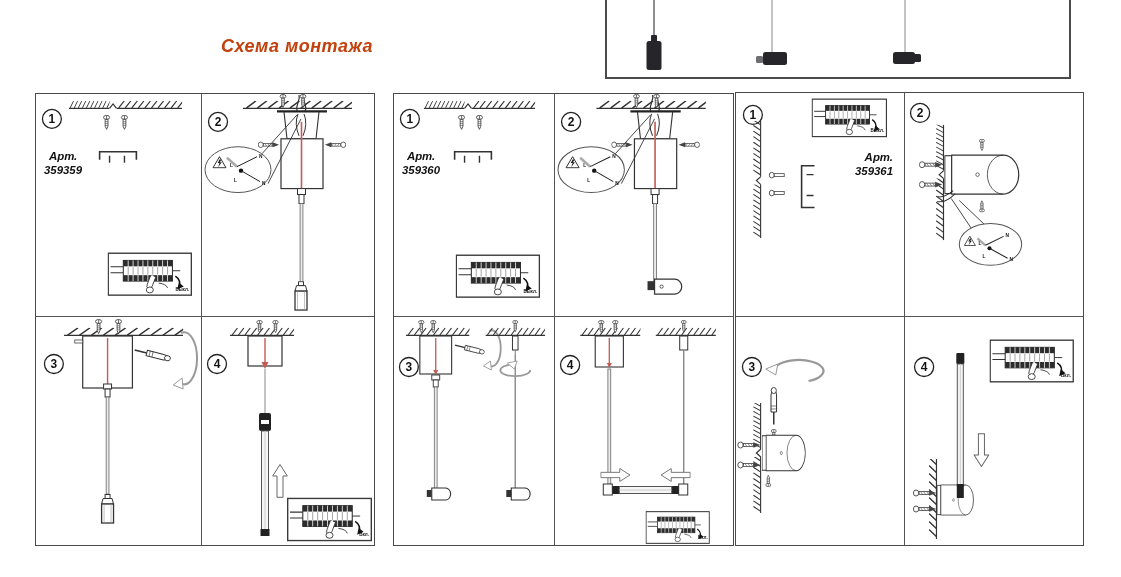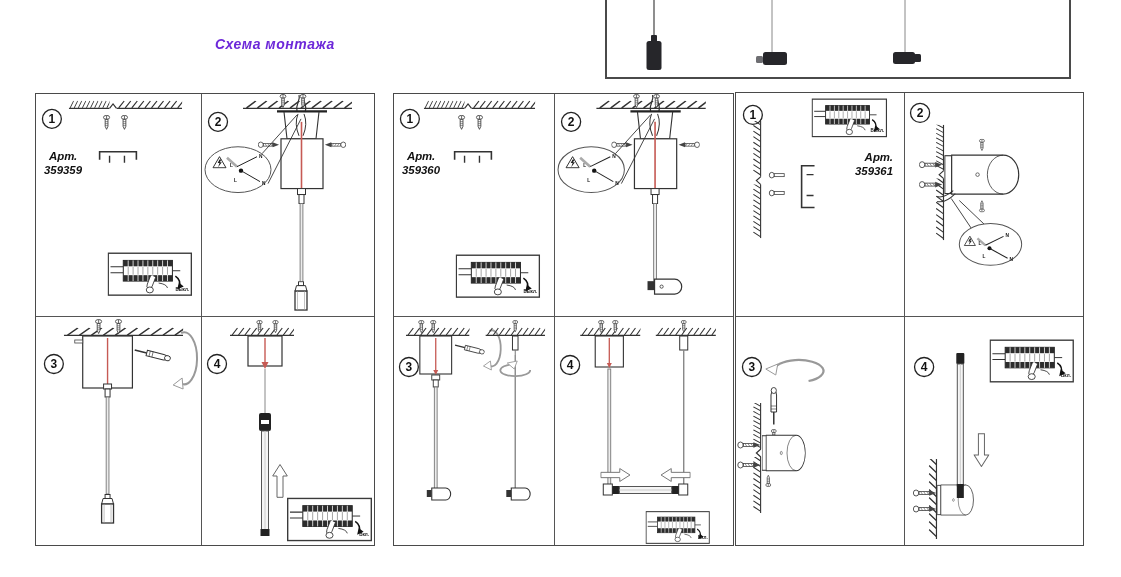--- a/index.html
+++ b/index.html
@@ -1,17 +1,17 @@
 <!DOCTYPE html>
 <html><head>
 <meta charset="utf-8">
 <style>
   html,body{margin:0;padding:0;background:#fff;}
   body{width:1121px;height:577px;position:relative;font-family:"Liberation Sans",sans-serif;overflow:hidden;}
-  .title{position:absolute;left:215px;top:36px;font-size:14px;font-weight:bold;font-style:italic;color:#6d28d9;letter-spacing:.5px;}
+  .title{position:absolute;left:221px;top:36px;font-size:18px;font-weight:bold;font-style:italic;color:#c2410c;letter-spacing:.5px;}
   .productbox{position:absolute;left:605px;top:-8px;width:462px;height:83px;border:2px solid #4a4a4a;background:#fff;}
   .panel{position:absolute;border:1.6px solid #4a4a4a;background:#fff;display:grid;}
   #panelA{left:35px;top:93px;width:338px;height:451px;grid-template-columns:166px 1fr;grid-template-rows:223px 1fr;}
   #panelB{left:393px;top:93px;width:339px;height:451px;grid-template-columns:161px 1fr;grid-template-rows:223px 1fr;}
   #panelC{left:735px;top:92px;width:347px;height:452px;grid-template-columns:169px 1fr;grid-template-rows:224px 1fr;}
   .cell{position:relative;overflow:hidden;}
   .cell.br{border-right:1.4px solid #555;}
   .cell.bb{border-bottom:1.4px solid #555;}
   .cell svg{display:block;width:100%;height:100%;}
   text{fill:#111;}

